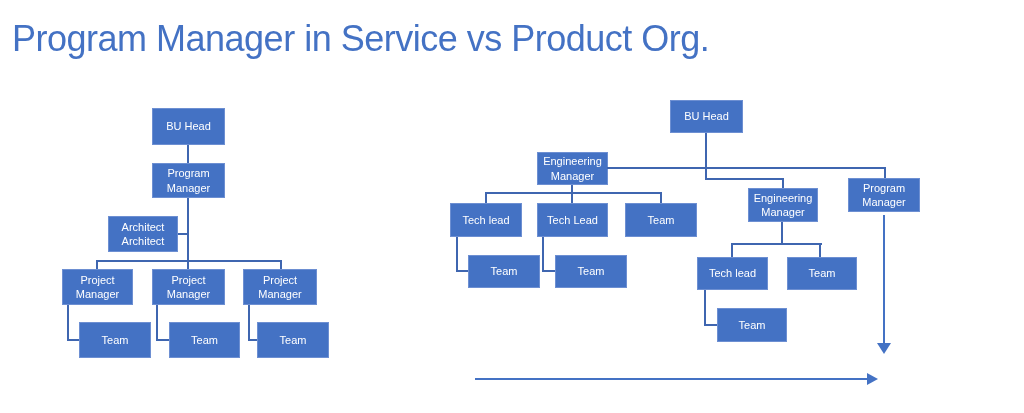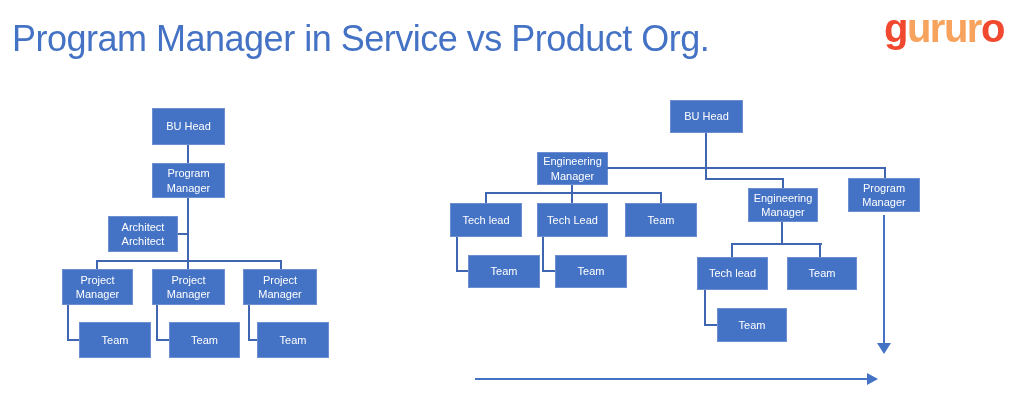--- a/index.html
+++ b/index.html
@@ -20,21 +20,20 @@
         border-right:7px solid transparent;border-top:11px solid #4472C4;}
   .ah-right{position:absolute;width:0;height:0;border-top:6px solid transparent;
         border-bottom:6px solid transparent;border-left:11px solid #4472C4;}
 </style>
 </head>
 <body>
 
 <div class="canvas">
 
   <div class="slide-title">Program Manager in Service vs Product Org.</div>
-  <div class="logo"><span class="red">g</span><span class="orange">urur</span><span class="red">o</span></div>
 
   <div>
     <div class="node" style="left:152px;top:108px;width:73px;height:37px">BU Head</div>
     <div class="node" style="left:152px;top:163px;width:73px;height:35px">Program Manager</div>
     <div class="node" style="left:108px;top:216px;width:70px;height:36px">Architect Architect</div>
     <div class="node" style="left:62px;top:269px;width:71px;height:36px">Project Manager</div>
     <div class="node" style="left:152px;top:269px;width:73px;height:36px">Project Manager</div>
     <div class="node" style="left:243px;top:269px;width:74px;height:36px">Project Manager</div>
     <div class="node" style="left:79px;top:322px;width:72px;height:36px">Team</div>
     <div class="node" style="left:169px;top:322px;width:71px;height:36px">Team</div>

